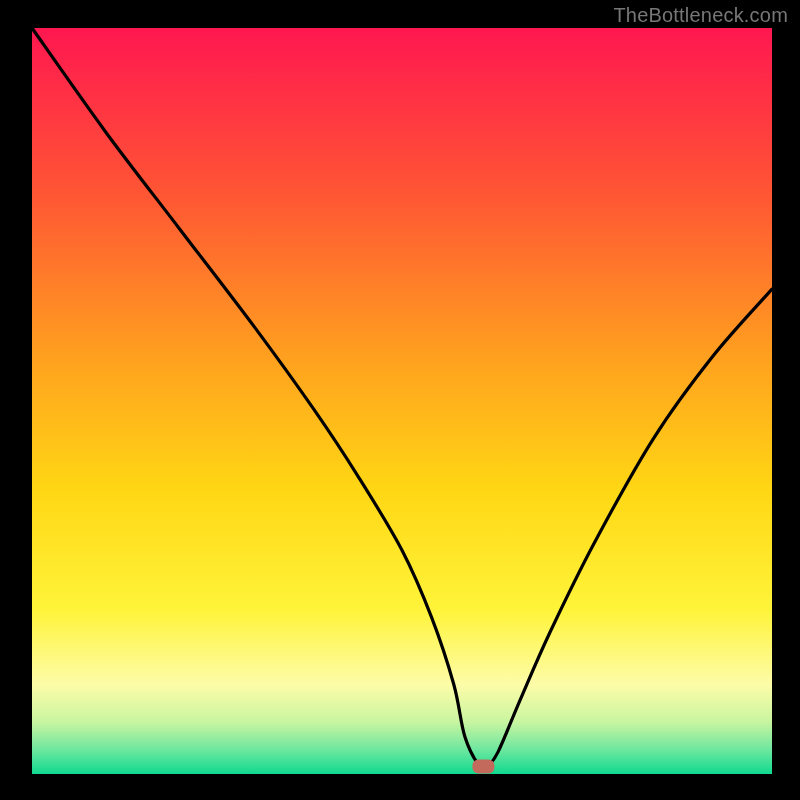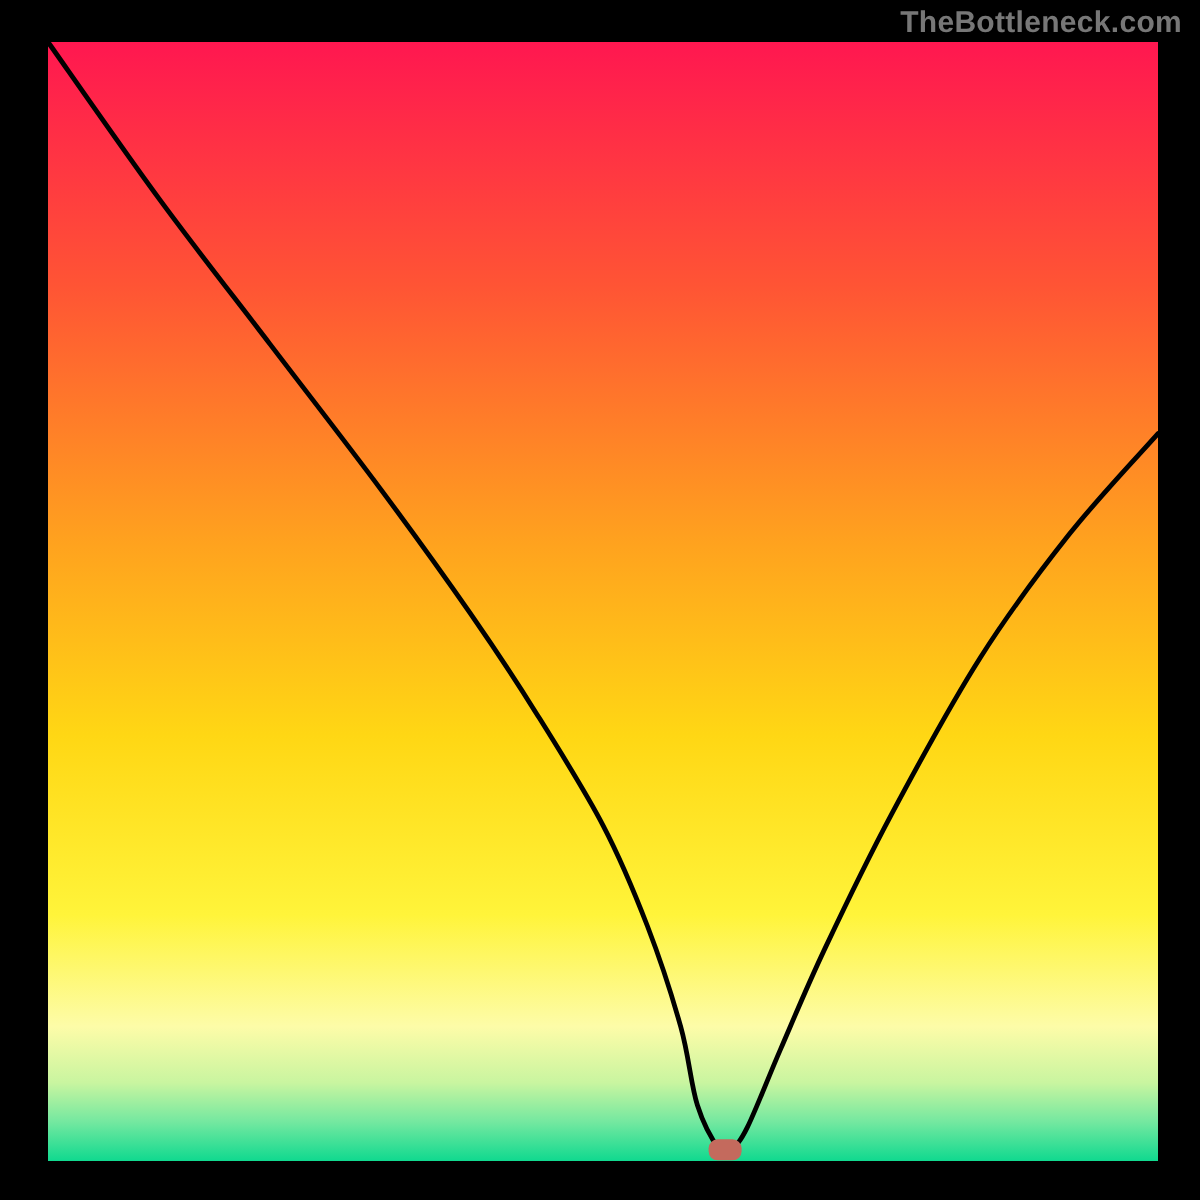--- a/index.html
+++ b/index.html
@@ -8,21 +8,20 @@
     width: 800px;
     height: 800px;
     background: #000;
     overflow: hidden;
   }
   .frame {
     position: relative;
     width: 800px;
     height: 800px;
     background: #000;
-    font-weight: bold;
   }
   .watermark {
     position: absolute;
     top: 4px;
     right: 12px;
     font-family: Arial, Helvetica, sans-serif;
     font-size: 20px;
     color: #777;
     letter-spacing: 0.2px;
     user-select: none;

